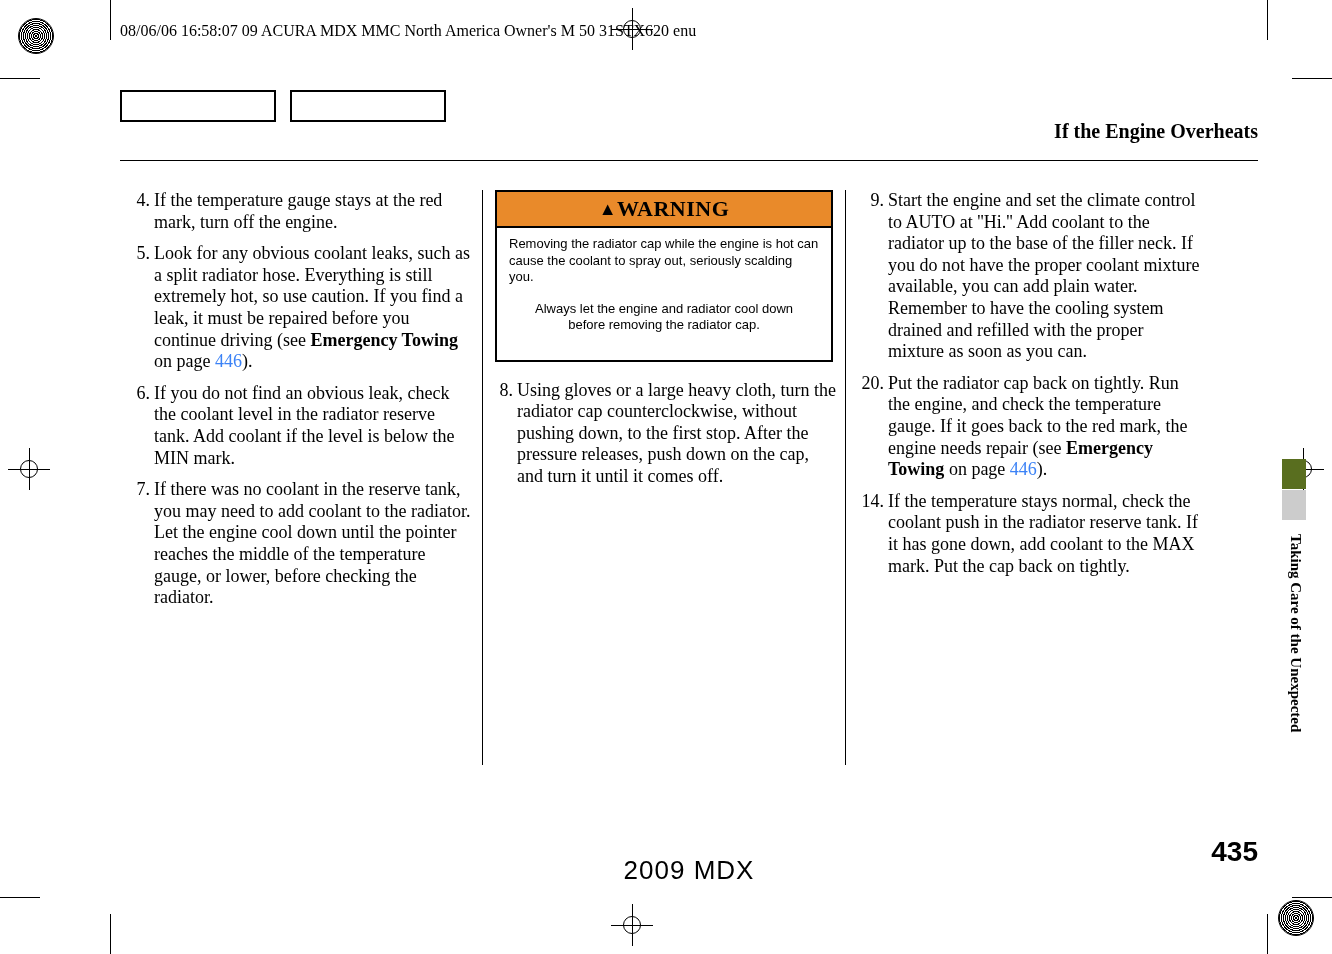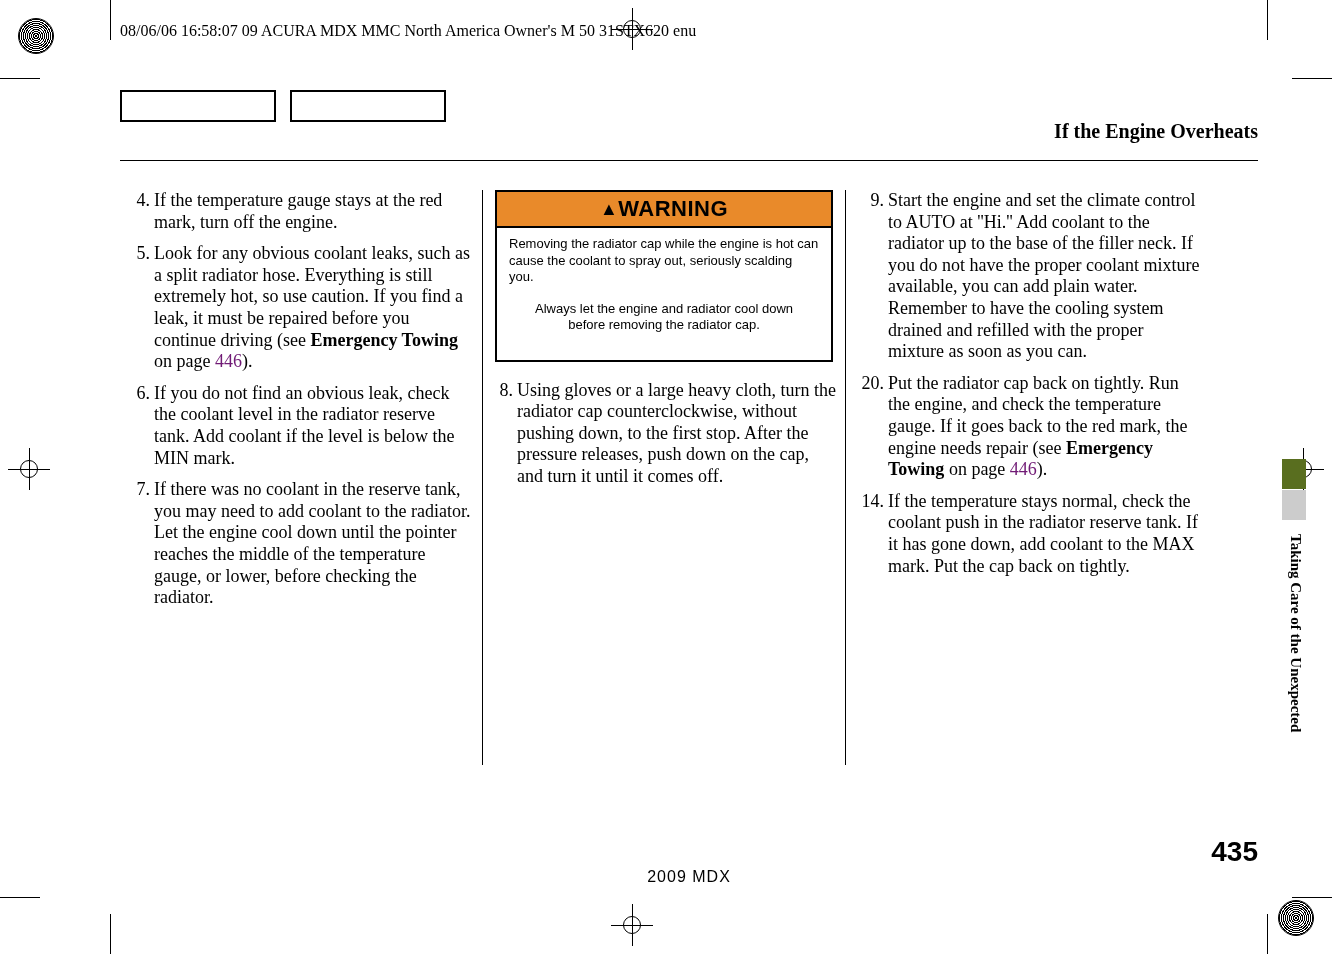--- a/index.html
+++ b/index.html
@@ -118,29 +118,29 @@
   .item {
     display: flex;
     margin-bottom: 10px;
   }
   .item .n {
     flex: 0 0 22px;
     text-align: right;
     padding-right: 4px;
   }
   .item.n2 .n { flex: 0 0 30px; }
-  .link { color: #701a75; }
+  .link { color: #3b82f6; }
   .warning-box {
     border: 2px solid #000;
     margin: 0 4px 18px 4px;
   }
   .warning-head {
     background: #e98a2a;
     text-align: center;
-    font-family: Liberation Sans, sans-serif;
+    font-family: Liberation Serif, serif;
     font-weight: 900;
     font-size: 22px;
     padding: 4px 0;
     letter-spacing: 0.5px;
   }
   .warning-head .tri {
     font-size: 18px;
     vertical-align: 1px;
   }
   .warning-body {
@@ -175,21 +175,21 @@
     font-size: 15px;
     writing-mode: vertical-rl;
     text-orientation: mixed;
   }
   .footer-model {
     position: absolute;
     bottom: -2px;
     left: 50%;
     transform: translateX(-50%);
     font-family: Arial, Helvetica, sans-serif;
-    font-size: 16px;
+    font-size: 26px;
     letter-spacing: 1px;
   }
   .page-num {
     position: absolute;
     bottom: 16px;
     right: 0;
     font-family: Arial, Helvetica, sans-serif;
     font-weight: 900;
     font-size: 28px;
   }

